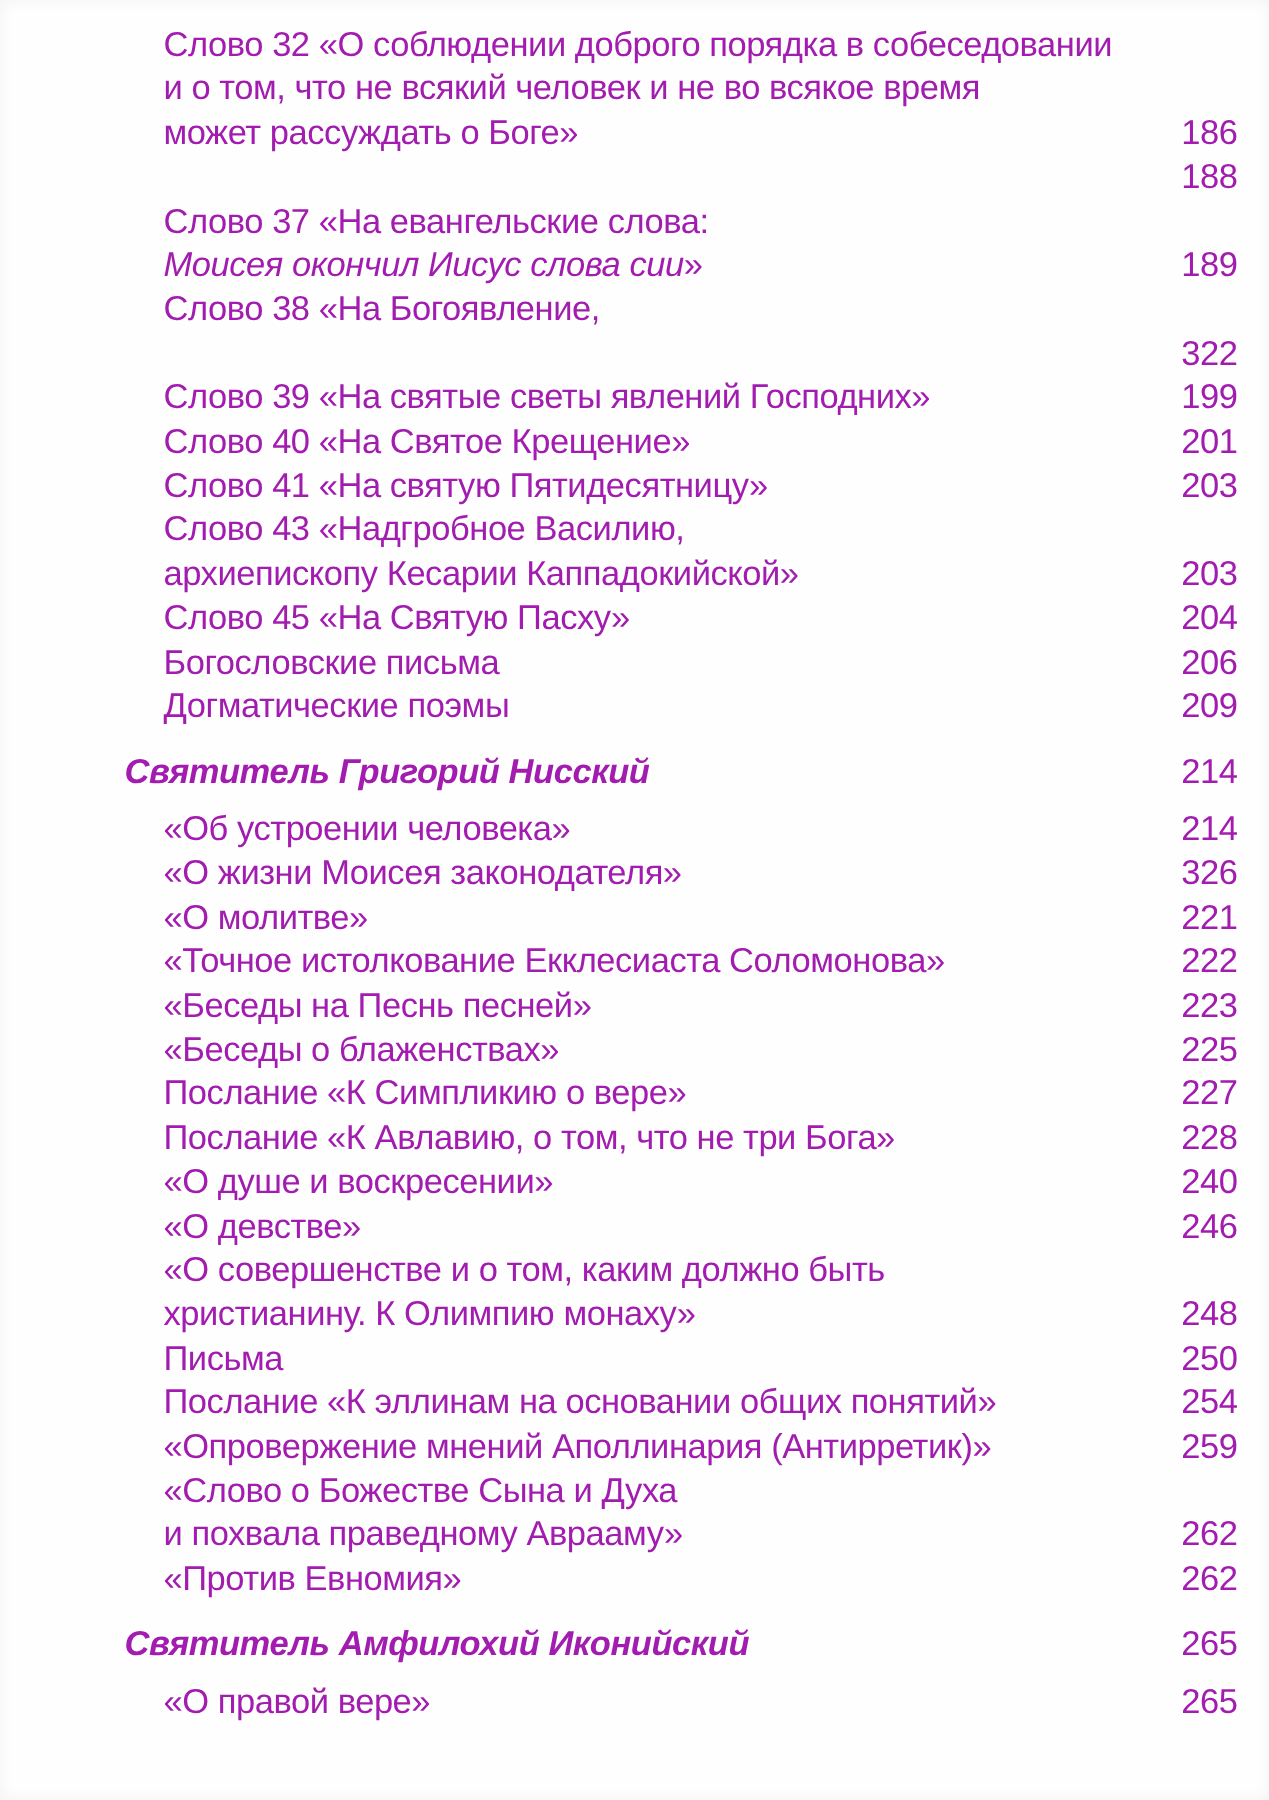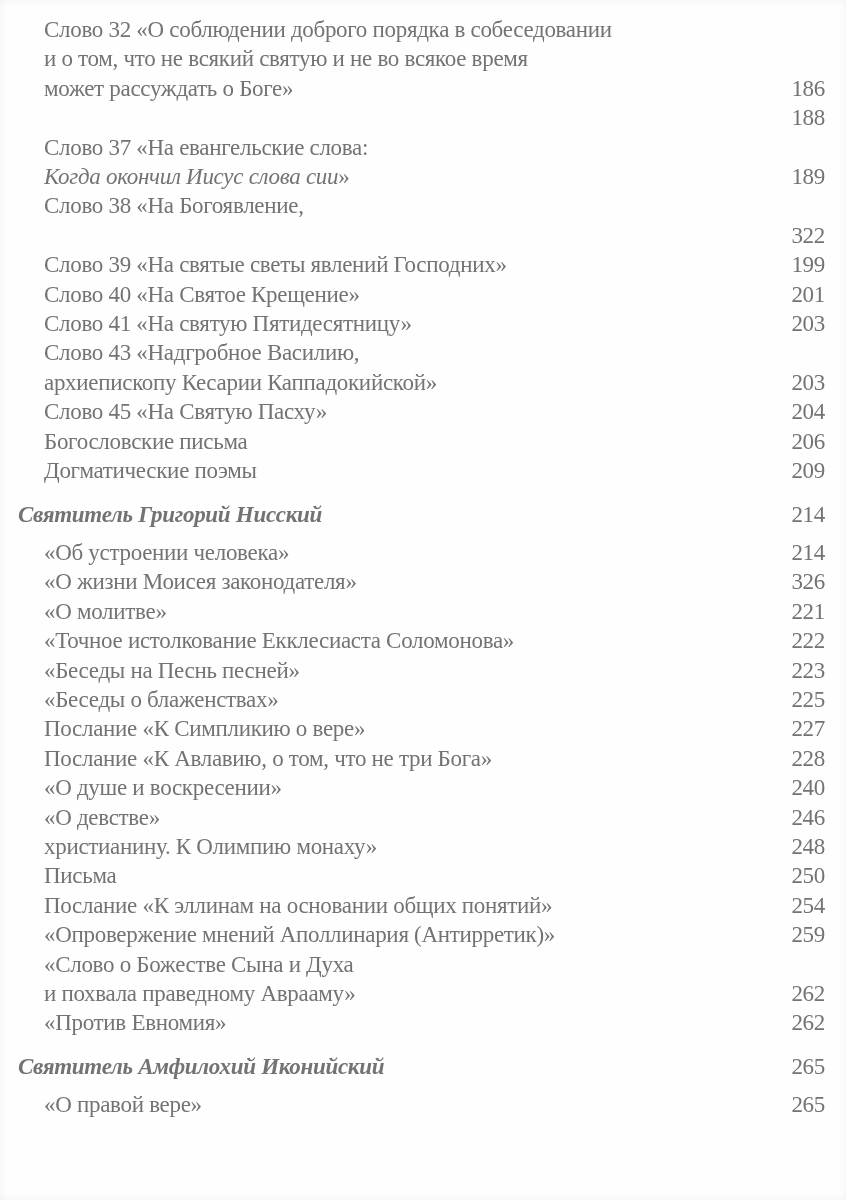--- a/index.html
+++ b/index.html
@@ -7,23 +7,23 @@
     padding: 0;
     background: #e9e9e9;
   }
   .page {
     position: relative;
     width: 846px;
     height: 1200px;
     margin: 0 auto;
     background: #fefefe;
     box-sizing: border-box;
-    padding: 15px 21px 0 44px;
-    font-family: Liberation Serif, serif;
-    color: #737373;
+    padding: 15px 21px 0 109px;
+    font-family: Liberation Sans, sans-serif;
+    color: #a21caf;
     box-shadow: inset 0 0 10px rgba(0,0,0,0.05);
     overflow: hidden;
   }
   .row {
     display: flex;
     align-items: baseline;
     font-size: 23px;
     line-height: 29.4px;
     letter-spacing: -0.3px;
     white-space: nowrap;
@@ -53,40 +53,40 @@
 <body>
 
 <div class="page">
   <div id="toc-list">
       <div class="row">
         <span class="txt">Слово 32 «О соблюдении доброго порядка в собеседовании</span>
         <span class="fill"></span>
         <span class="pg"></span>
       </div>
       <div class="row">
-        <span class="txt">и о том, что не всякий святую и не во всякое время</span>
+        <span class="txt">и о том, что не всякий человек и не во всякое время</span>
         <span class="fill"></span>
         <span class="pg"></span>
       </div>
       <div class="row">
         <span class="txt">может рассуждать о Боге»</span>
         <span class="fill"></span>
         <span class="pg">186</span>
       </div>
       <div class="row">
         <span class="fill"></span>
         <span class="pg">188</span>
       </div>
       <div class="row">
         <span class="txt">Слово 37 «На евангельские слова:</span>
         <span class="fill"></span>
         <span class="pg"></span>
       </div>
       <div class="row ital">
-        <span class="txt"><span class="em">Когда окончил Иисус слова сии</span><span>»</span></span>
+        <span class="txt"><span class="em">Моисея окончил Иисус слова сии</span><span>»</span></span>
         <span class="fill"></span>
         <span class="pg">189</span>
       </div>
       <div class="row">
         <span class="txt">Слово 38 «На Богоявление,</span>
         <span class="fill"></span>
         <span class="pg"></span>
       </div>
       <div class="row">
         <span class="fill"></span>
@@ -179,20 +179,25 @@
       </div>
       <div class="row">
         <span class="txt">«О душе и воскресении»</span>
         <span class="fill"></span>
         <span class="pg">240</span>
       </div>
       <div class="row">
         <span class="txt">«О девстве»</span>
         <span class="fill"></span>
         <span class="pg">246</span>
+      </div>
+      <div class="row">
+        <span class="txt">«О совершенстве и о том, каким должно быть</span>
+        <span class="fill"></span>
+        <span class="pg"></span>
       </div>
       <div class="row">
         <span class="txt">христианину. К Олимпию монаху»</span>
         <span class="fill"></span>
         <span class="pg">248</span>
       </div>
       <div class="row">
         <span class="txt">Письма</span>
         <span class="fill"></span>
         <span class="pg">250</span>

